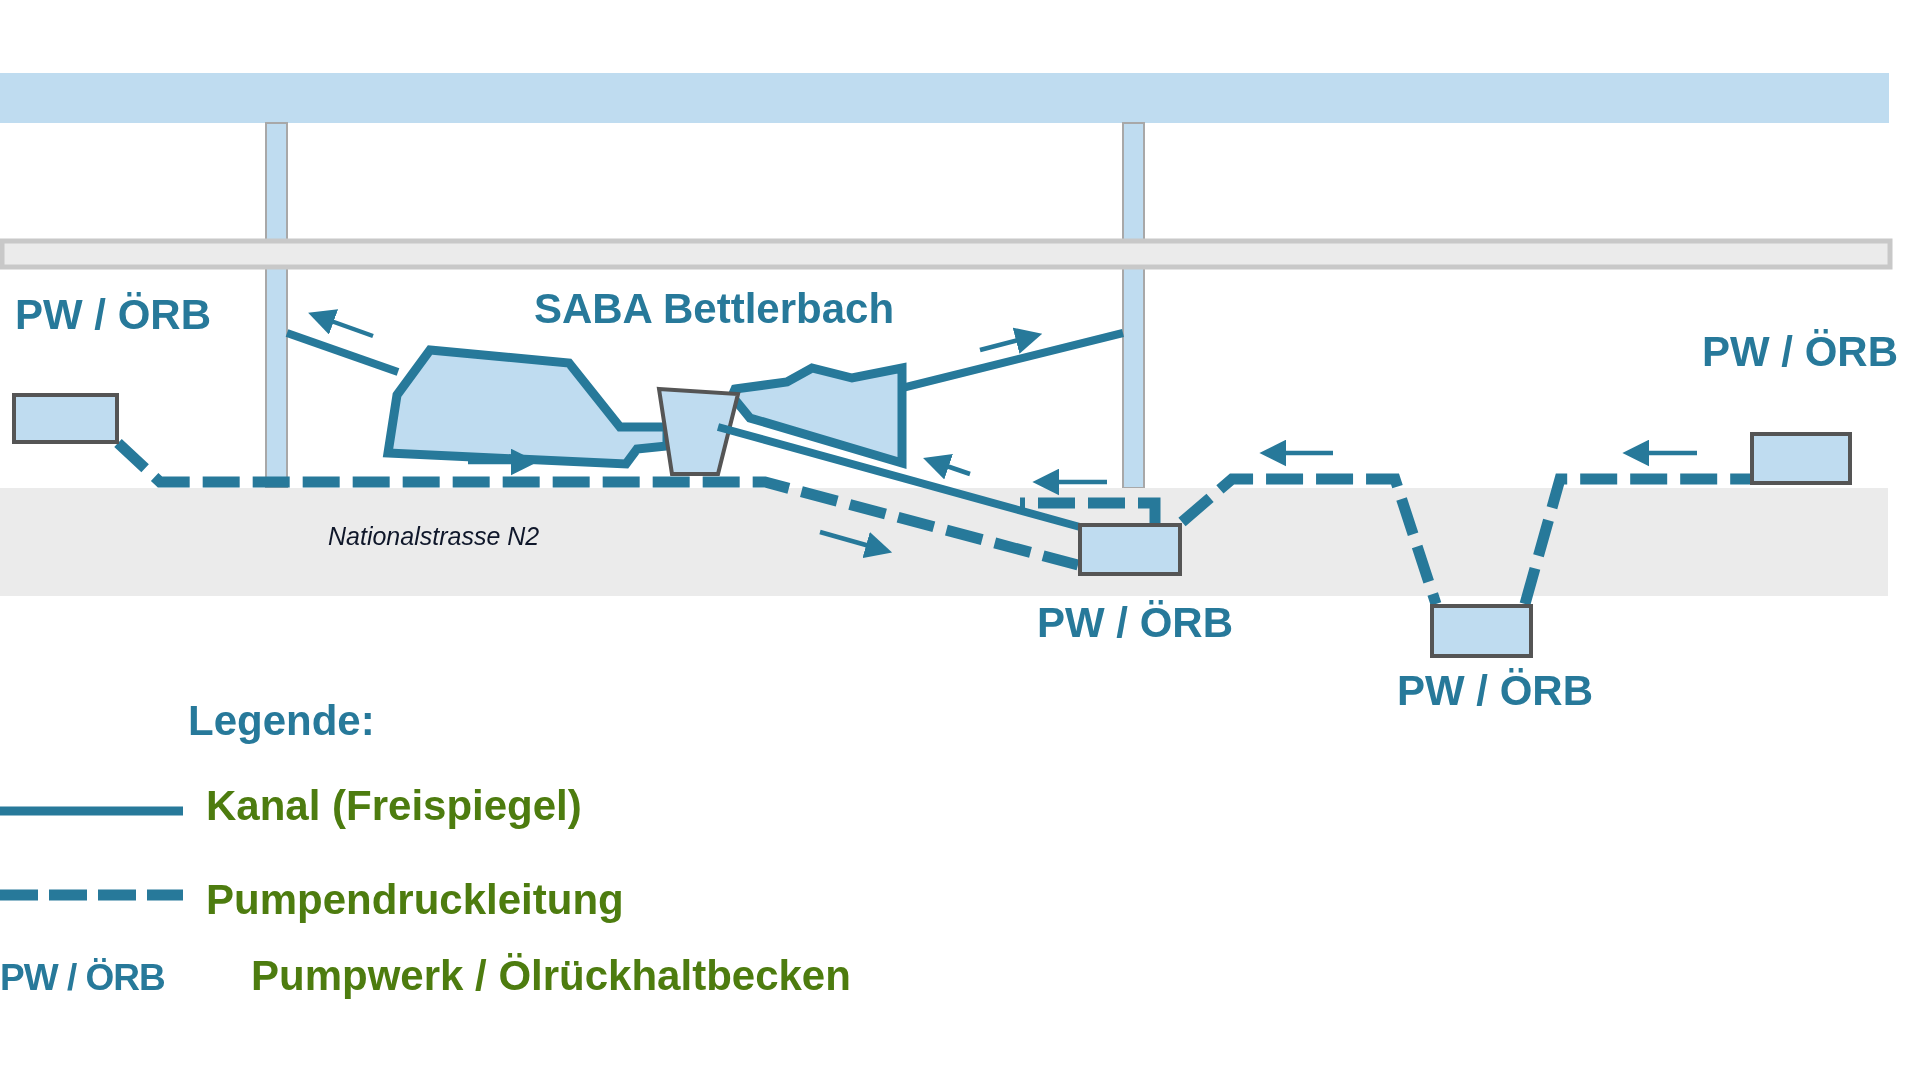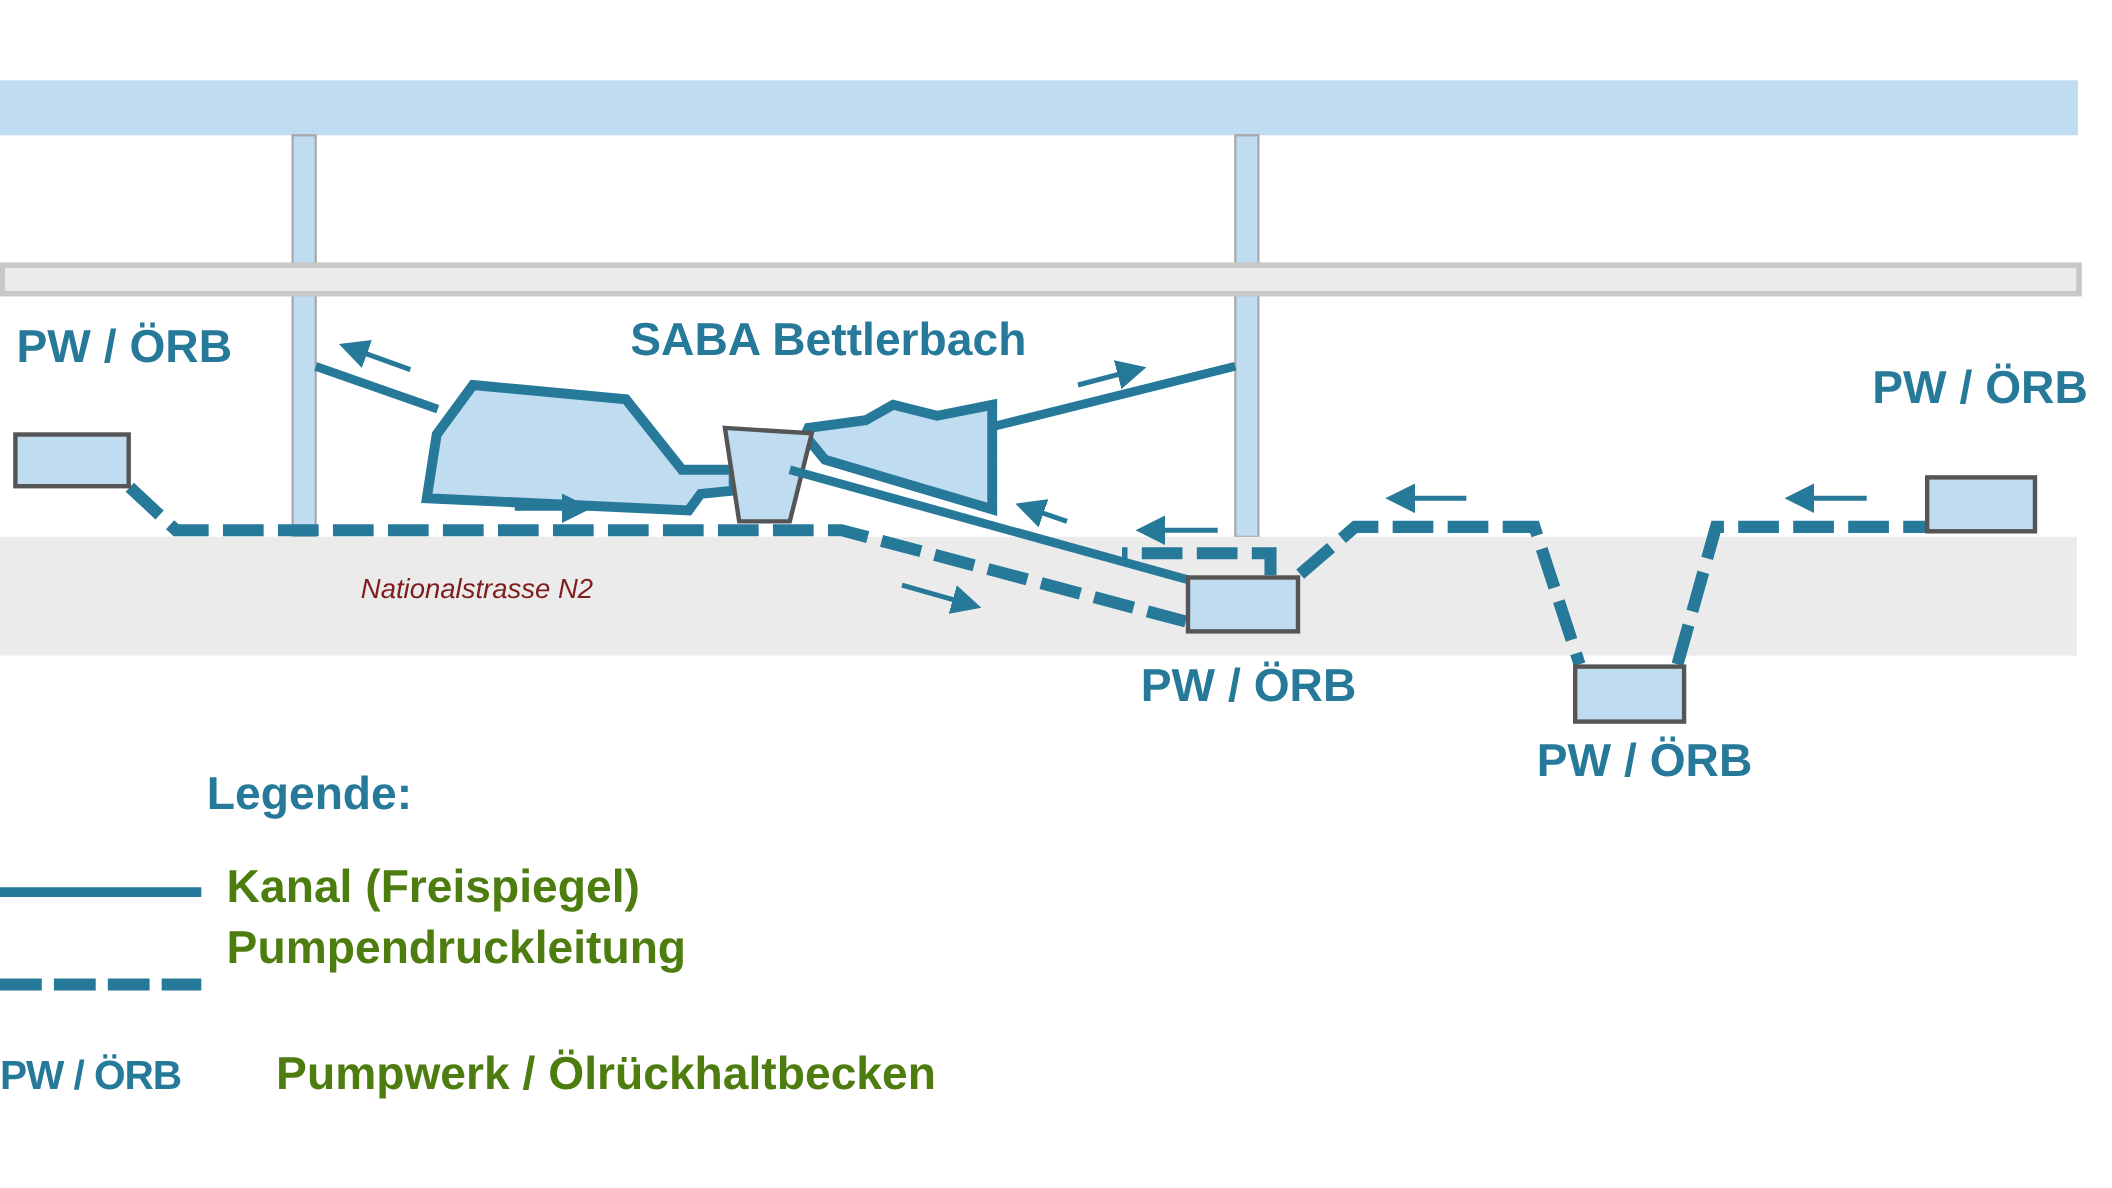--- a/index.html
+++ b/index.html
@@ -1,20 +1,20 @@
 <!DOCTYPE html>
 <html><head>
 <meta charset="utf-8">
 <style>
   html, body { margin: 0; padding: 0; background: #ffffff; }
   body { width: 1920px; height: 1080px; position: relative; overflow: hidden; font-family: "Liberation Sans", sans-serif; }
   svg.diagram { position: absolute; left: 0; top: 0; width: 1920px; height: 1080px; }
   .lbl { position: absolute; color: #27799a; font-family: "Liberation Sans", sans-serif; font-weight: bold; font-size: 42px; line-height: 53px; text-align: center; white-space: nowrap; }
   .lbl div { white-space: nowrap; }
-  .road { position: absolute; left: 328px; top: 522px; font-family: "Liberation Sans", sans-serif; font-style: italic; font-size: 25px; color: #7f1d1d; white-space: nowrap; text-align: center; }
+  .road { position: absolute; left: 328px; top: 522px; font-family: "Liberation Sans", sans-serif; font-style: italic; font-size: 25px; color: #0f172a; white-space: nowrap; text-align: center; }
   .legend-title { position: absolute; left: 188px; top: 697px; font-size: 42px; font-weight: bold; color: #27799a; font-family: "Liberation Sans", sans-serif; white-space: nowrap; }
   .legend-text { position: absolute; left: 206px; font-size: 42px; font-weight: bold; color: #4d7c0f; font-family: "Liberation Sans", sans-serif; white-space: nowrap; }
   .legend-abbr { position: absolute; left: 0px; top: 957px; font-size: 37px; font-weight: bold; color: #27799a; font-family: "Liberation Sans", sans-serif; white-space: nowrap; letter-spacing: -1px; }
 </style>
 </head>
 <body>
 
 <svg class="diagram" viewBox="0 0 1920 1080" xmlns="http://www.w3.org/2000/svg">
 
   <rect x="0" y="73" width="1889" height="50" fill="#bfdcf0"></rect>
@@ -67,35 +67,35 @@
   </g>
 
   <line x1="0" y1="811" x2="183" y2="811" stroke="#27799a" stroke-width="9"></line>
   <line x1="0" y1="895" x2="183" y2="895" stroke="#27799a" stroke-width="11" stroke-dasharray="38 11"></line>
 </svg>
 
 <div class="lbl" style="left:8px; top:288px; width:210px;">
   <div>PW / ÖRB</div>
 </div>
 
-<div class="lbl" style="left:558px; top:282px; width:390px;">
+<div class="lbl" style="left:519px; top:282px; width:390px;">
   <div>SABA Bettlerbach</div>
 </div>
 
 <div class="lbl" style="left:1695px; top:325px; width:210px;">
   <div>PW / ÖRB</div>
 </div>
 
 <div class="lbl" style="left:1010px; top:596px; width:250px;">
   <div>PW / ÖRB</div>
 </div>
 
 <div class="lbl" style="left:1355px; top:664px; width:280px;">
   <div>PW / ÖRB</div>
 </div>
 
 <div class="road">Nationalstrasse N2</div>
 
 <div class="legend-title">Legende:</div>
 <div class="legend-text" style="top:782px;">Kanal (Freispiegel)</div>
-<div class="legend-text" style="top:837px;">Pumpendruckleitung</div>
+<div class="legend-text" style="top:876px;">Pumpendruckleitung</div>
 <div class="legend-abbr">PW / ÖRB</div>
 <div class="legend-text" style="top:952px;margin-left:45px;">Pumpwerk / Ölrückhaltbecken</div>
 
 </body></html>

